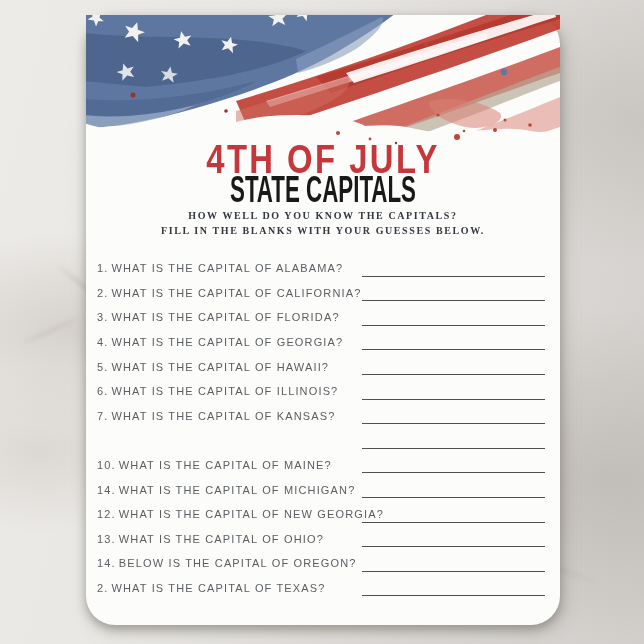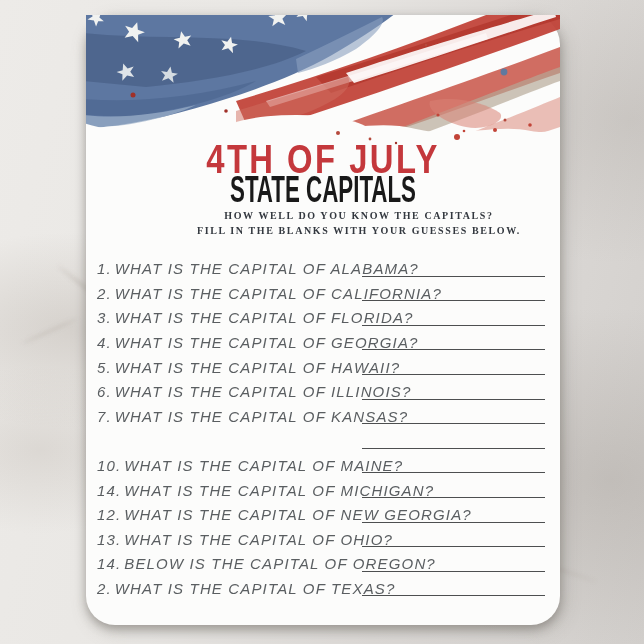--- a/index.html
+++ b/index.html
@@ -34,27 +34,27 @@
   }
   .subtitle{
     position:absolute;top:158px;left:0;width:100%;margin:0;
     text-align:center;font-weight:700;font-size:36px;line-height:34px;
     letter-spacing:0;transform:scaleX(.62) scaleY(1.02);transform-origin:50% 50%;
     color:#191919;white-space:nowrap;
   }
   .instructions{
     position:absolute;top:194px;left:0;width:100%;margin:0;
     text-align:center;font-family:"Liberation Serif",serif;font-weight:700;
-    font-size:10px;line-height:14.5px;letter-spacing:1.6px;color:#33383f;padding-left:36px;
+    font-size:10px;line-height:14.5px;letter-spacing:1.6px;color:#33383f;
   }
   .q-list{position:absolute;top:241px;left:0;width:474px;}
   .q-row{position:relative;height:24.6px;}
   .q-text{
     position:absolute;left:11px;top:50%;transform:translateY(-50%);
-    font-size:15px;letter-spacing:1.15px;color:#5a5e61;white-space:nowrap;font-style:italic;
+    font-size:11px;letter-spacing:1.15px;color:#5a5e61;white-space:nowrap;
   }
   .q-num{margin-right:3px;}
   .answer-line{
     position:absolute;left:276px;width:183px;bottom:4px;height:0;
     border-bottom:1.2px solid #4d4f50;
   }
 </style>
 </head>
 <body>
 

